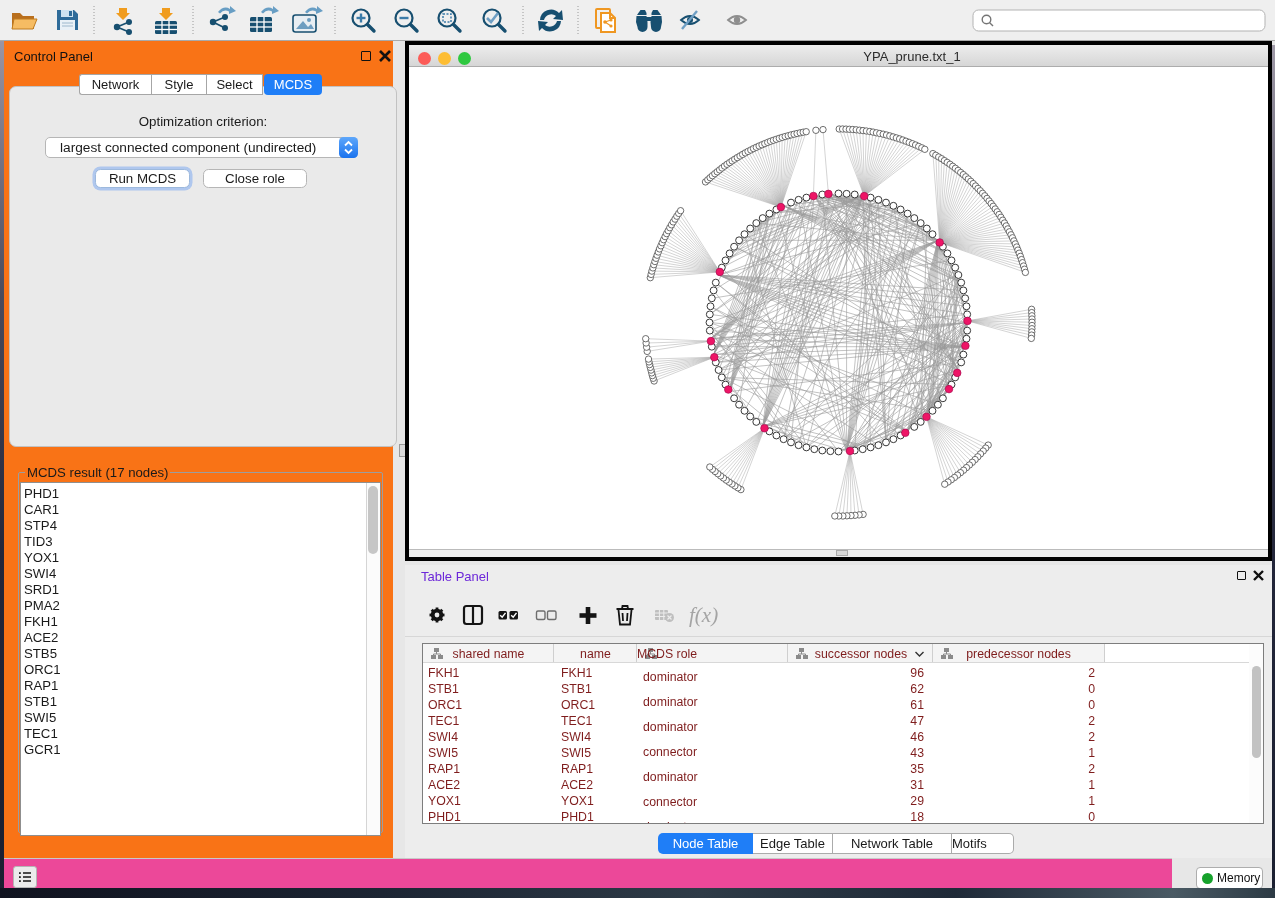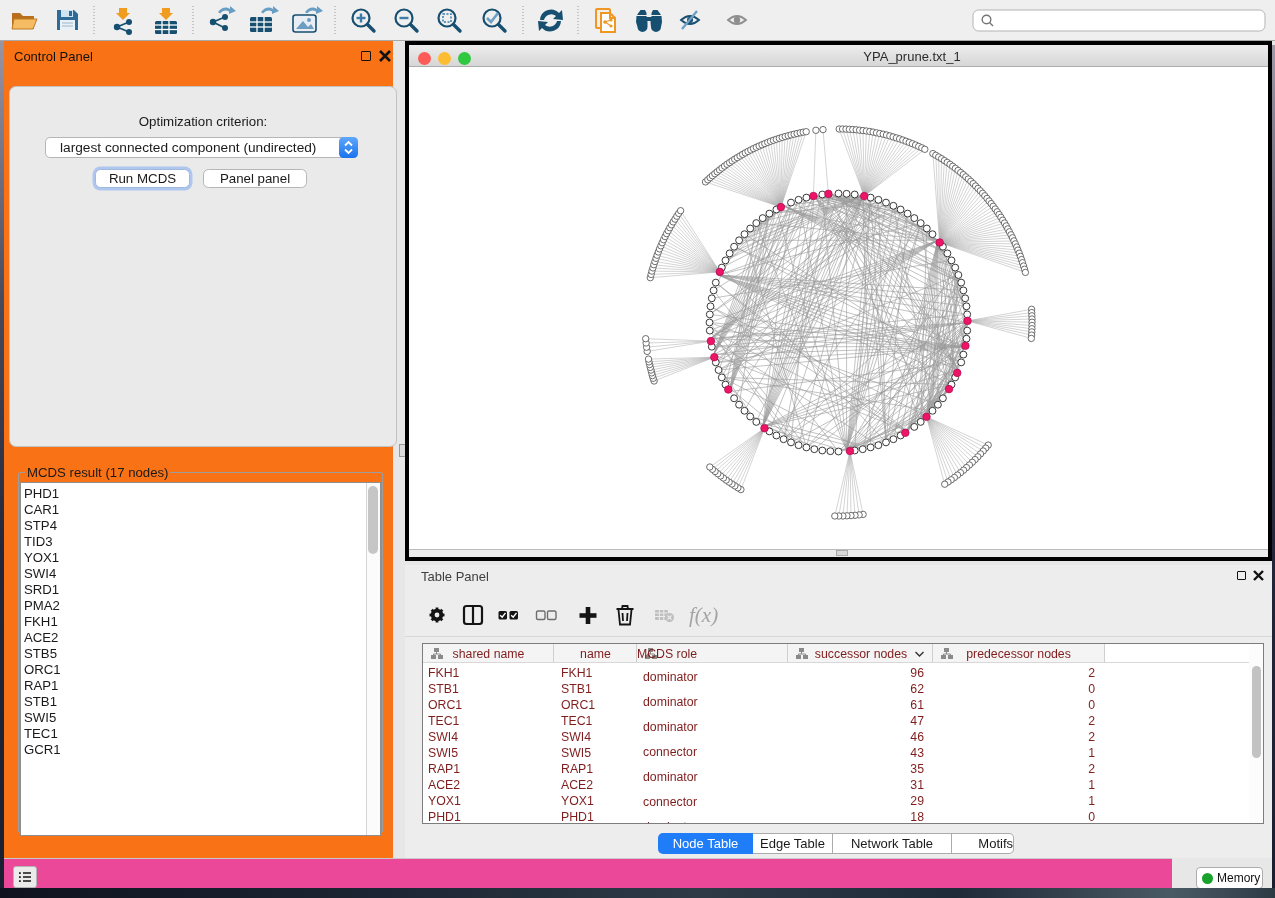--- a/index.html
+++ b/index.html
@@ -163,32 +163,38 @@
 
 <div class="abs" style="left:4px;top:41px;width:389px;height:817px;background:#f97316">
   <div class="abs t13" style="left:10px;top:8px;color:#111">Control Panel</div>
   <div class="abs" style="left:357px;top:10px;width:10px;height:10px;border:1.6px solid #111;border-radius:1px"></div>
   <svg class="abs" style="left:374px;top:8px" width="14" height="14">
       <path d="M2 2 L12 12 M12 2 L2 12" stroke="#111" stroke-width="2.6"></path>
     </svg>
 
   <div class="abs" style="left:4.5px;top:45px;width:388px;height:361px;background:#eaeaea;border:1px solid #c2c2c2;border-radius:7px"></div>
 
+  <div class="abs" style="left:75px;top:33px;height:21px;display:flex">
+    <div class="t13" style="width:72px;background:#fff;border:1px solid #a6a6a6;border-right:none;border-radius:3px 0 0 3px;text-align:center;line-height:19px">Network</div>
+    <div class="t13" style="width:55px;background:#fff;border:1px solid #a6a6a6;border-right:none;text-align:center;line-height:19px">Style</div>
+    <div class="t13" style="width:57px;background:#fff;border:1px solid #a6a6a6;text-align:center;line-height:19px">Select</div>
+    <div class="t13" style="width:58px;background:#1f7ef7;color:#fff;border-radius:4px;text-align:center;line-height:21px;margin-left:1px">MCDS</div>
+  </div>
   <div class="abs t13" style="left:0;top:73px;width:398px;text-align:center;font-size:13.3px">Optimization criterion:</div>
 
   <div class="abs" style="left:41px;top:96px;width:313px;height:21px;background:#fff;border:1px solid #b6b6b6;border-radius:5px"></div>
   <div class="abs t13" style="left:56px;top:99px;font-size:13.7px">largest connected component (undirected)</div>
   <div class="abs" style="left:334.5px;top:96px;width:19px;height:21px;border-radius:4.5px;background:linear-gradient(#5ea7fb,#1a73ee)"></div>
   <svg class="abs" style="left:334.5px;top:96px" width="19" height="21">
       <path d="M6 8.5 L9.5 5 L13 8.5" stroke="#fff" stroke-width="1.8" fill="none"></path>
       <path d="M6 12.5 L9.5 16 L13 12.5" stroke="#fff" stroke-width="1.8" fill="none"></path>
     </svg>
 
   <div class="abs t13" style="left:91px;top:128px;width:95px;height:19px;background:#fff;border:1px solid #9db9dd;border-radius:5.5px;box-shadow:0 0 0 2.5px rgba(125,170,240,.55);text-align:center;line-height:18px;font-size:13.3px">Run MCDS</div>
-  <div class="abs t13" style="left:199px;top:128px;width:104px;height:19px;background:#fff;border:1px solid #b6b6b6;border-radius:5.5px;text-align:center;line-height:18px;font-size:13.3px">Panel panel</div>
+  <div class="abs t13" style="left:199px;top:128px;width:104px;height:19px;background:#fff;border:1px solid #b6b6b6;border-radius:5.5px;text-align:center;line-height:18px;font-size:13.3px">Close role</div>
 
   <fieldset class="abs" style="left:14px;top:424px;width:365px;height:368px;border:1px solid #9d9d9d;border-radius:2px">
     <legend class="t13" style="margin-left:6px;padding:0 2px;font-size:13.2px">MCDS result (17 nodes)</legend>
   </fieldset>
   <div class="abs" style="left:16px;top:441px;width:361px;height:354px;background:#fff;border:1px solid #8f8f8f">
     <div class="t13" style="padding:3px 0 0 3px;line-height:16px;font-size:13.2px">PHD1<br>CAR1<br>STP4<br>TID3<br>YOX1<br>SWI4<br>SRD1<br>PMA2<br>FKH1<br>ACE2<br>STB5<br>ORC1<br>RAP1<br>STB1<br>SWI5<br>TEC1<br>GCR1</div>
     <div class="abs" style="right:0;top:0;width:14px;height:100%;background:#fbfbfb;border-left:1px solid #d5d5d5"></div>
     <div class="abs" style="right:2px;top:3px;width:10px;height:68px;background:#c6c6c6;border-radius:5px"></div>
   </div>
 </div>
@@ -994,21 +1000,21 @@
 <circle cx="305.9" cy="278.1" r="3.8"></circle>
 <circle cx="309.3" cy="294.2" r="3.8"></circle>
 <circle cx="323.3" cy="326.5" r="3.8"></circle>
 <circle cx="359.5" cy="365.2" r="3.8"></circle>
 <circle cx="445.0" cy="388.0" r="3.8"></circle>
 <circle cx="500.3" cy="369.8" r="3.8"></circle>
 <circle cx="521.5" cy="353.8" r="3.8"></circle>
 </g>
 </svg>
 <div class="abs" style="left:405px;top:565px;width:867px;height:293px;background:#ededed">
-  <div class="abs t13" style="left:16px;top:4px;color:#404040">Table Panel</div>
+  <div class="abs t13" style="left:16px;top:4px;color:#6d28d9">Table Panel</div>
   <div class="abs" style="left:832px;top:6px;width:9px;height:9px;border:1.6px solid #111;border-radius:1px"></div>
   <svg class="abs" style="left:847px;top:4px" width="13" height="13">
       <path d="M2 2 L11 11 M11 2 L2 11" stroke="#111" stroke-width="2.4"></path>
     </svg>
 
   <svg class="abs" style="left:0;top:26px" width="867" height="46">
     <line x1="0" y1="45.5" x2="867" y2="45.5" stroke="#d7d7d7"></line>
 
     <g fill="#141414">
         <circle cx="32" cy="24" r="6.2"></circle>
@@ -1110,21 +1116,21 @@
     <div class="abs t12" style="left:368px;top:3px;width:140px;text-align:center;font-size:12.3px">successor nodes</div>
     <div class="abs t12" style="left:510px;top:3px;width:171px;text-align:center;font-size:12.3px">predecessor nodes</div>
   </div>
   <div class="abs" style="left:844px;top:79px;width:14px;height:179px;background:#fcfcfc"></div>
   <div class="abs" style="left:847px;top:101px;width:9px;height:92px;background:#c2c2c2;border-radius:4.5px"></div>
 
   <div class="abs" style="left:253px;top:268px;height:21px;display:flex">
     <div class="t13" style="width:95px;background:#1f7ef7;color:#fff;border-radius:5px 0 0 5px;text-align:center;line-height:21px">Node Table</div>
     <div class="t13" style="width:80px;background:#fff;border:1px solid #ababab;border-left:none;text-align:center;line-height:19px">Edge Table</div>
     <div class="t13" style="width:119px;background:#fff;border:1px solid #ababab;border-left:none;text-align:center;line-height:19px">Network Table</div>
-    <div class="t13" style="width:62px;background:#fff;border:1px solid #ababab;border-left:none;border-radius:0 5px 5px 0;text-align:right;line-height:19px">Motifs</div>
+    <div class="t13" style="width:62px;background:#fff;border:1px solid #ababab;border-left:none;border-radius:0 5px 5px 0;text-align:left;line-height:19px">Motifs</div>
   </div>
 </div>
 
 <div class="abs" style="left:422px;top:643px;width:700px;height:180px;overflow:hidden">
   <div class="abs t12" style="left:6px;top:21.5px;line-height:16px;font-size:12.3px">FKH1<br>STB1<br>ORC1<br>TEC1<br>SWI4<br>SWI5<br>RAP1<br>ACE2<br>YOX1<br>PHD1</div>
   <div class="abs t12" style="left:139px;top:21.5px;line-height:16px;font-size:12.3px">FKH1<br>STB1<br>ORC1<br>TEC1<br>SWI4<br>SWI5<br>RAP1<br>ACE2<br>YOX1<br>PHD1</div>
   <div class="abs t12" style="left:221px;top:21.5px;line-height:25px;font-size:12.3px">dominator<br>dominator<br>dominator<br>connector<br>dominator<br>connector<br>dominator<br>connector<br>connector<br>dominator</div>
   <div class="abs t12" style="left:402px;top:21.5px;width:100px;text-align:right;line-height:16px;font-size:12.3px">96<br>62<br>61<br>47<br>46<br>43<br>35<br>31<br>29<br>18</div>
   <div class="abs t12" style="left:573px;top:21.5px;width:100px;text-align:right;line-height:16px;font-size:12.3px">2<br>0<br>0<br>2<br>2<br>1<br>2<br>1<br>1<br>0</div>
 </div>

